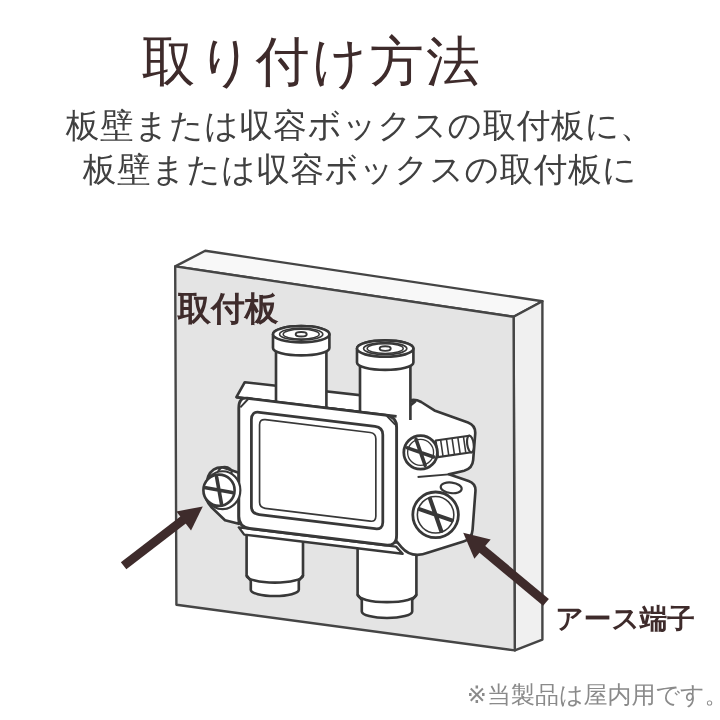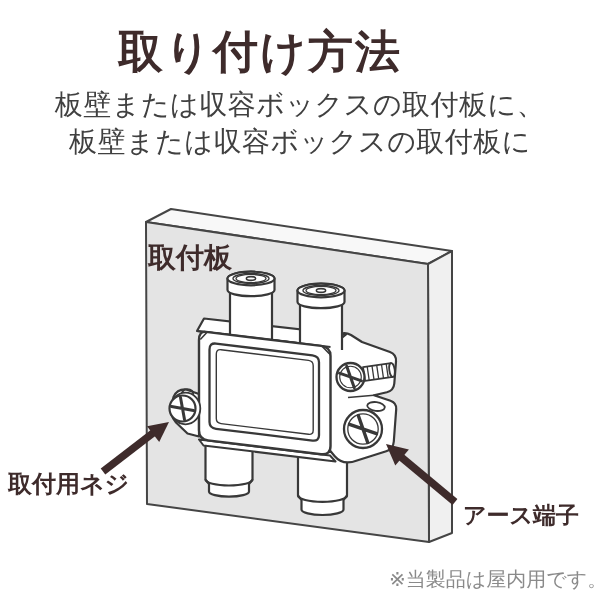--- a/index.html
+++ b/index.html
@@ -2,21 +2,21 @@
 <html><head>
 <meta charset="utf-8">
 <style>
   html,body{margin:0;padding:0;background:#fff;}
   .canvas{
     position:relative;width:600px;height:600px;background:#fff;overflow:hidden;
     font-family:"Liberation Sans","DejaVu Sans",sans-serif;
   }
   .title{
     position:absolute;top:22px;left:0;width:520px;text-align:center;
-    font-size:45px;font-weight:700;letter-spacing:2px;color:#3e2b2b;
+    font-size:45px;font-weight:400;letter-spacing:2px;color:#3e2b2b;
   }
   .subtitle{
     position:absolute;top:86px;left:0;width:600px;text-align:center;
     font-size:28px;line-height:37px;font-weight:500;letter-spacing:0.5px;color:#404040;
   }
   .diagram-svg{position:absolute;left:0;top:0;width:600px;height:600px;}
   .dlabel{position:absolute;font-weight:700;color:#3e2b2b;white-space:nowrap;text-align:center;}
   .board-label{left:148px;top:239px;font-size:28px;}
   .screw-label{left:8px;top:468px;font-size:24px;}
   .earth-label{left:463px;top:500px;font-size:23px;}
@@ -123,17 +123,16 @@
       <line x1="103" y1="471.5" x2="155" y2="431.5" stroke="#3e2b2b" stroke-width="7.5"></line>
       <polygon points="169,422 159.2,442.1 147,426.2" fill="#3e2b2b"></polygon>
     </g>
     <g>
       <line x1="455" y1="502" x2="401" y2="457" stroke="#3e2b2b" stroke-width="7.5"></line>
       <polygon points="386,444 408.9,449.5 395.3,465.6" fill="#3e2b2b"></polygon>
     </g>
   </svg>
 
   <div class="dlabel board-label">取付板</div>
-  <div class="dlabel screw-label">取付用ネジ</div>
   <div class="dlabel earth-label">アース端子</div>
   <div class="footnote">※当製品は屋内用です。</div>
 
 </div>
 
 </body></html>

